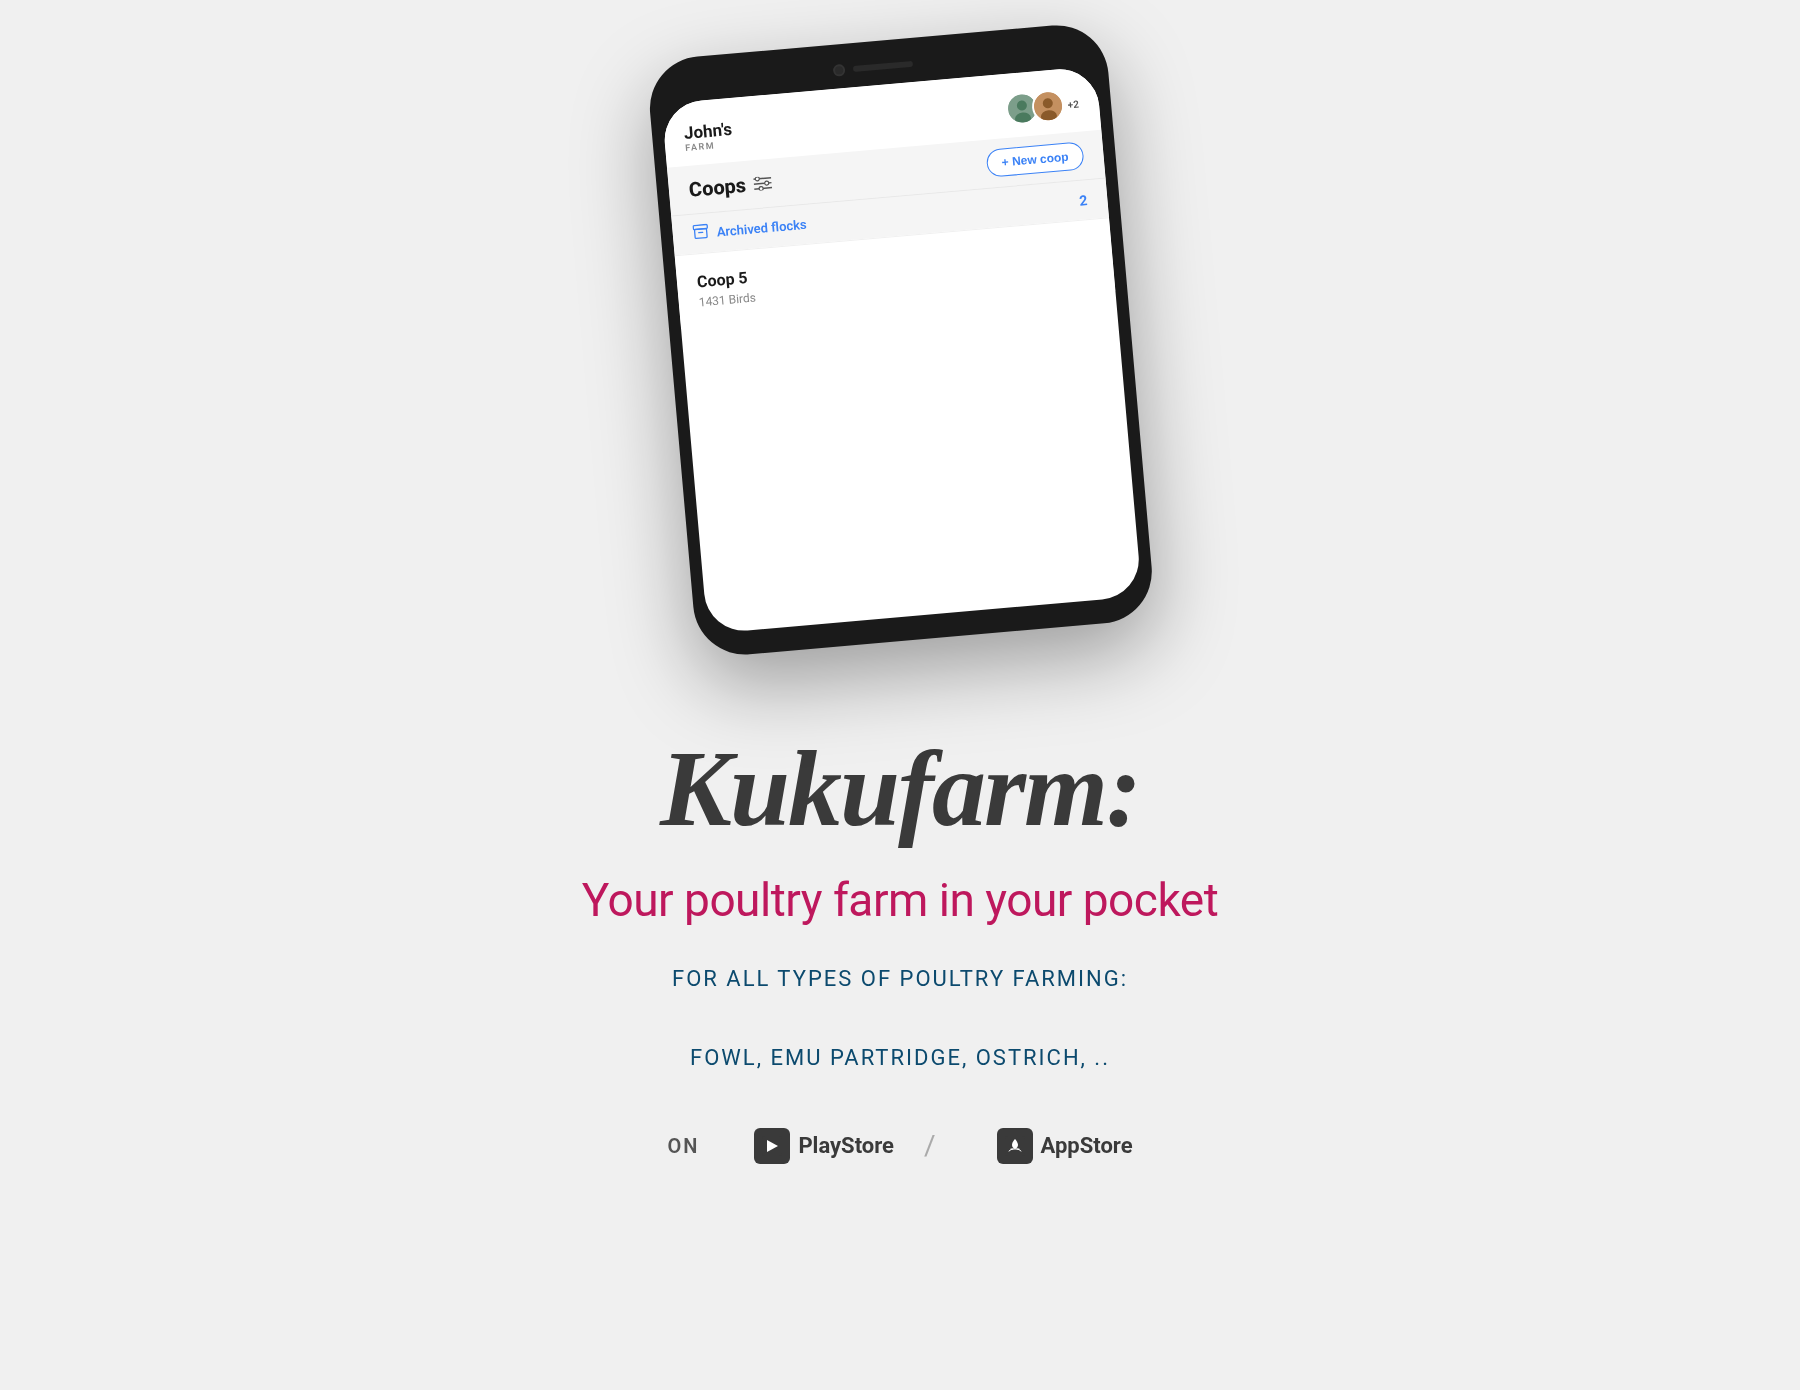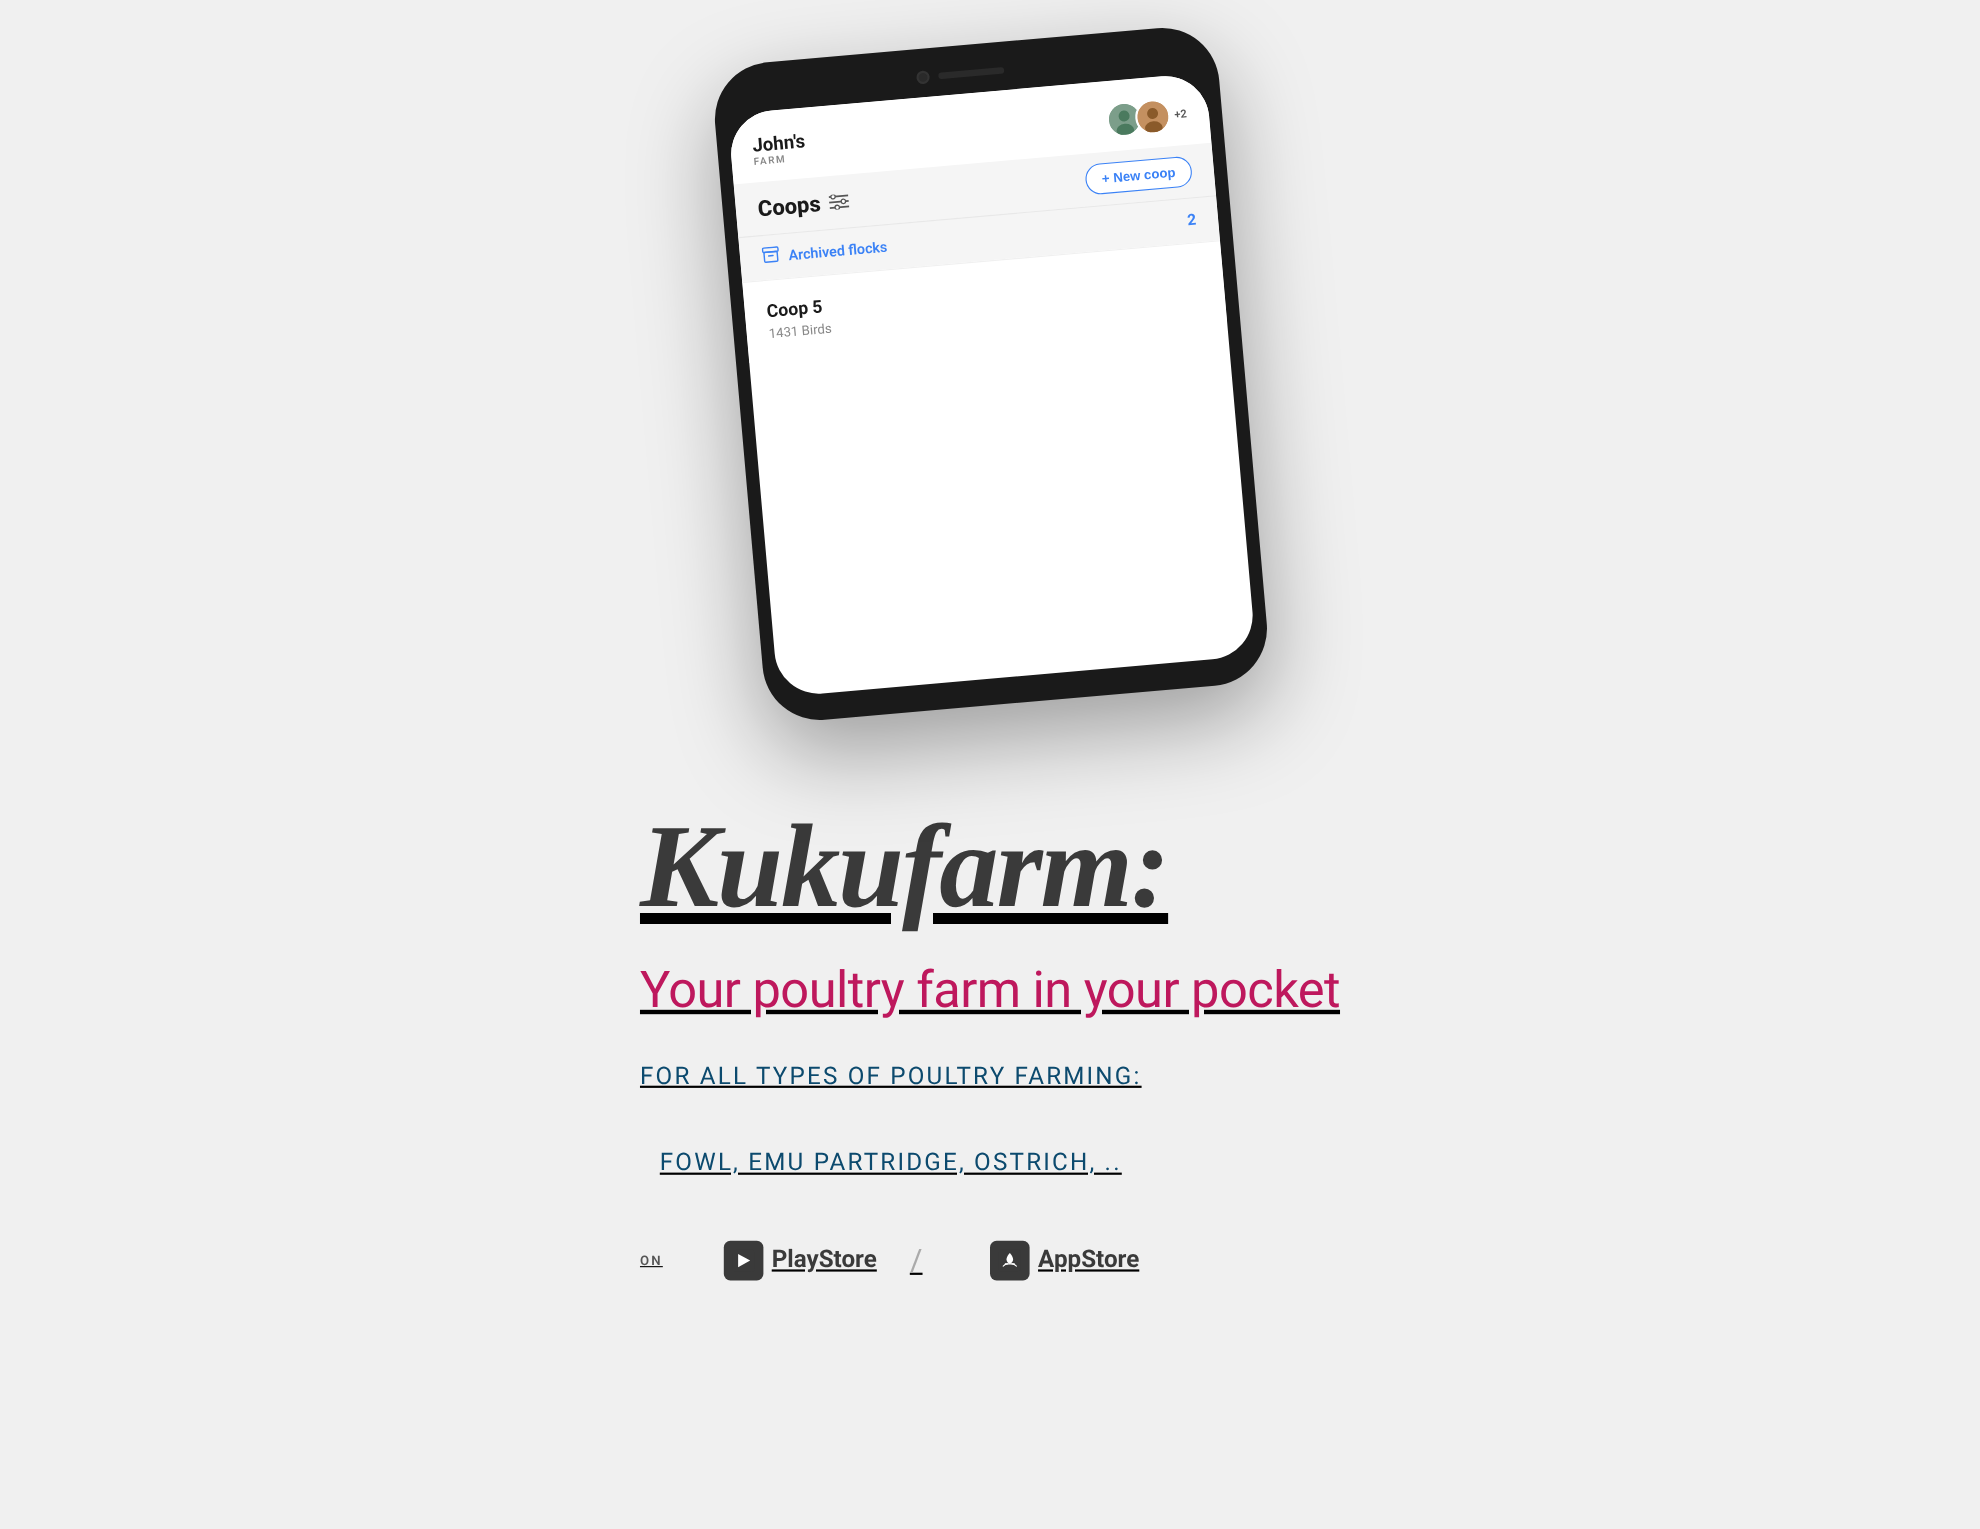--- a/index.html
+++ b/index.html
@@ -224,25 +224,24 @@
 
     .coop-card-birds {
       font-size: 12px;
       color: #888;
     }
 
     
     .content-section {
       display: flex;
       flex-direction: column;
-      align-items: flex-start;
+      align-items: center;
       margin-top: 80px;
       text-align: center;
       padding: 0 40px;
-      text-decoration: underline;
     }
 
     .app-name-cursive {
       font-size: 108px;
       font-weight: 700;
       color: #3a3a3a;
       font-family: Georgia, 'Times New Roman', cursive;
       font-style: italic;
       line-height: 1.1;
       margin-bottom: 24px;
@@ -268,21 +267,21 @@
 
     .store-badges {
       display: flex;
       align-items: center;
       gap: 20px;
       font-size: 22px;
       color: #3a3a3a;
     }
 
     .store-on-label {
-      font-size: 12px;
+      font-size: 20px;
       font-weight: 600;
       color: #555;
       text-transform: uppercase;
       letter-spacing: 2px;
       margin-right: 4px;
     }
 
     .store-badge {
       display: flex;
       align-items: center;

